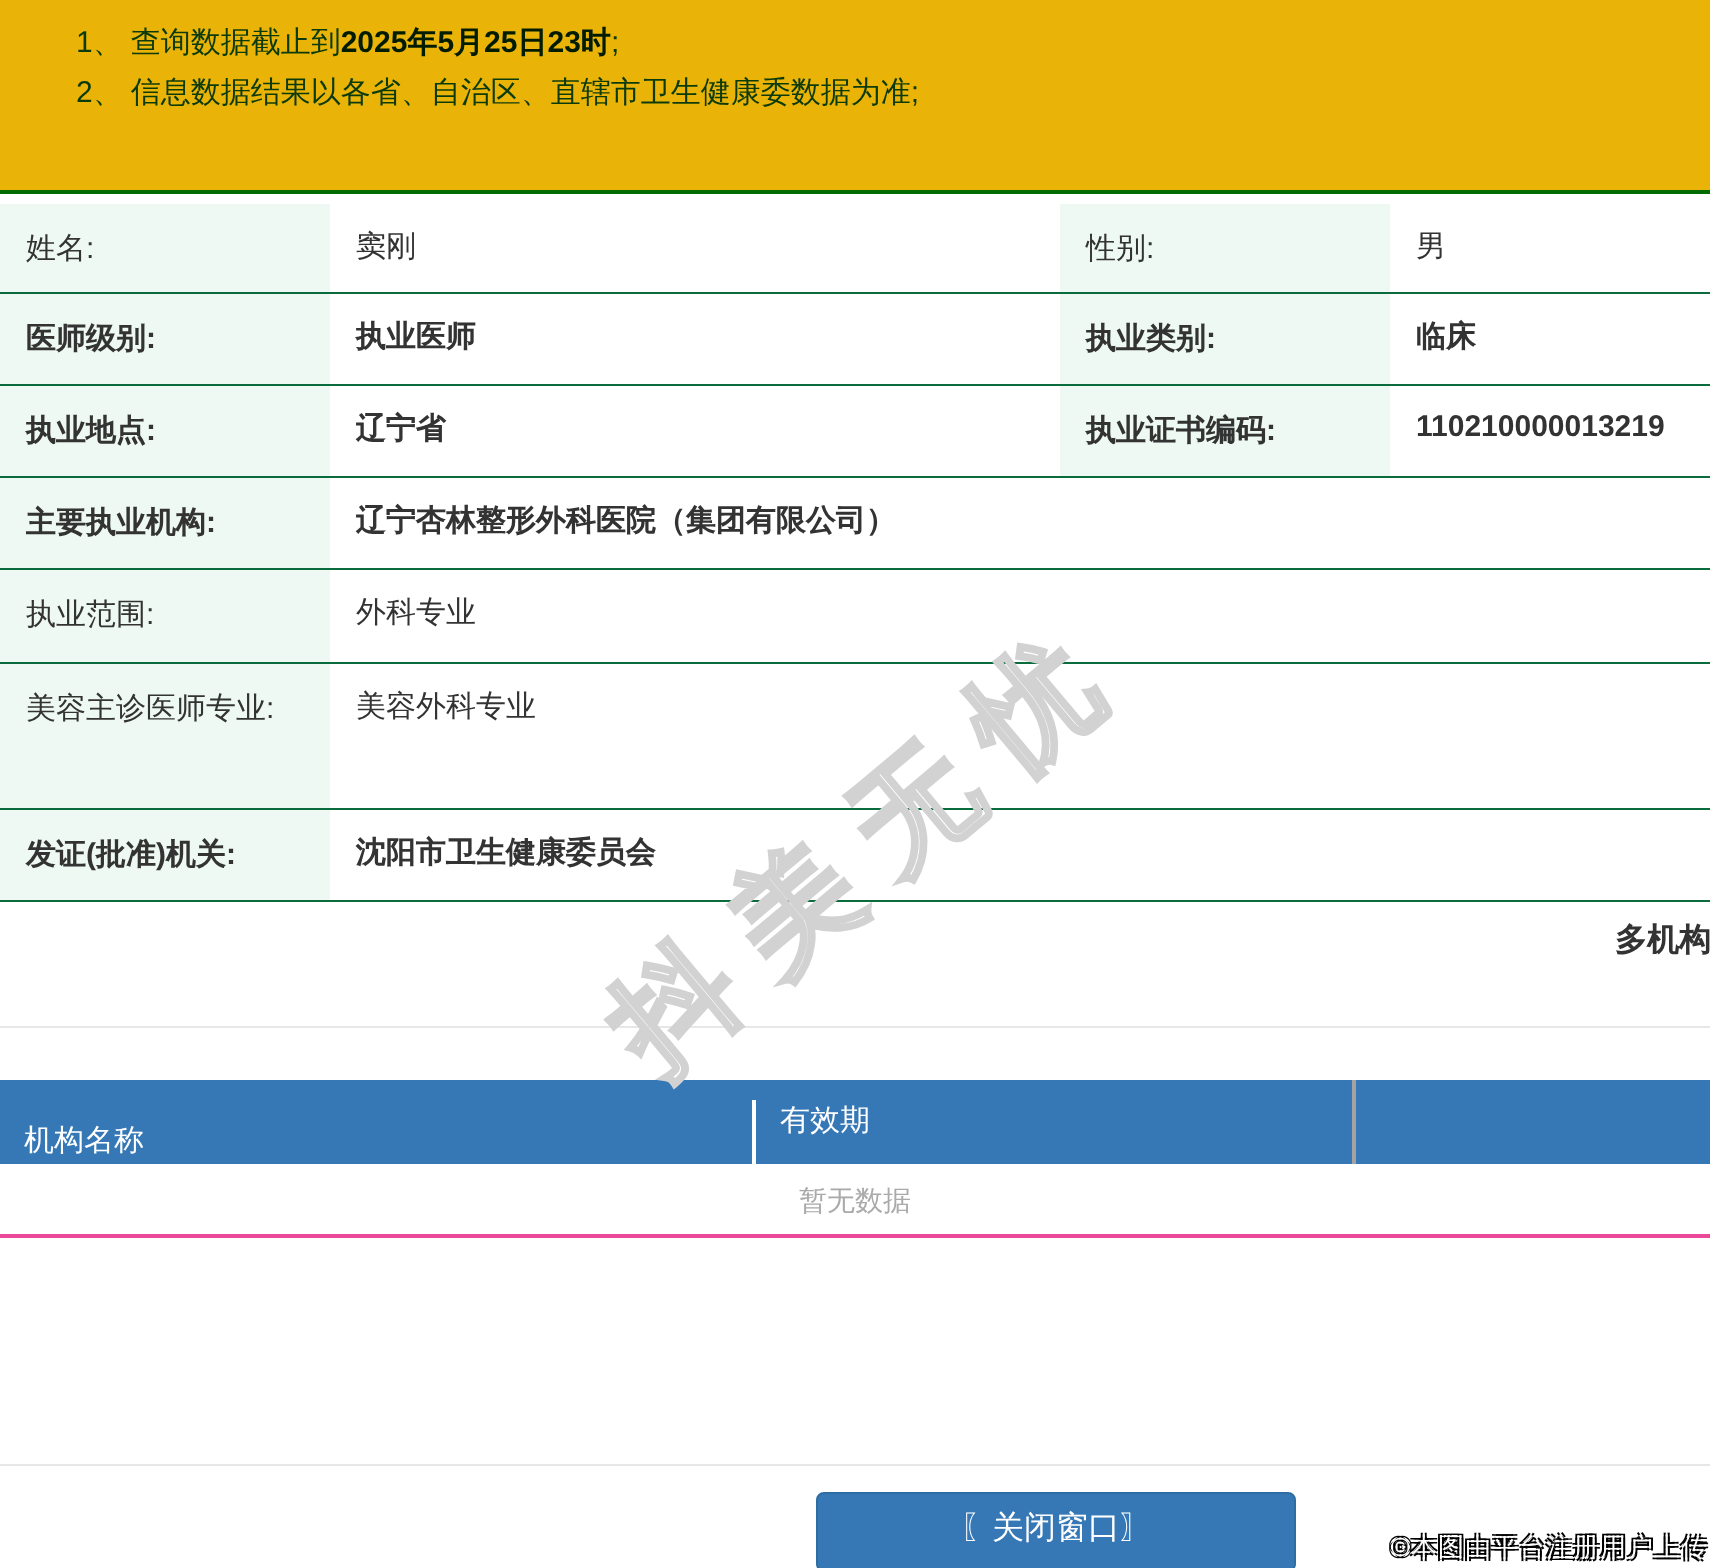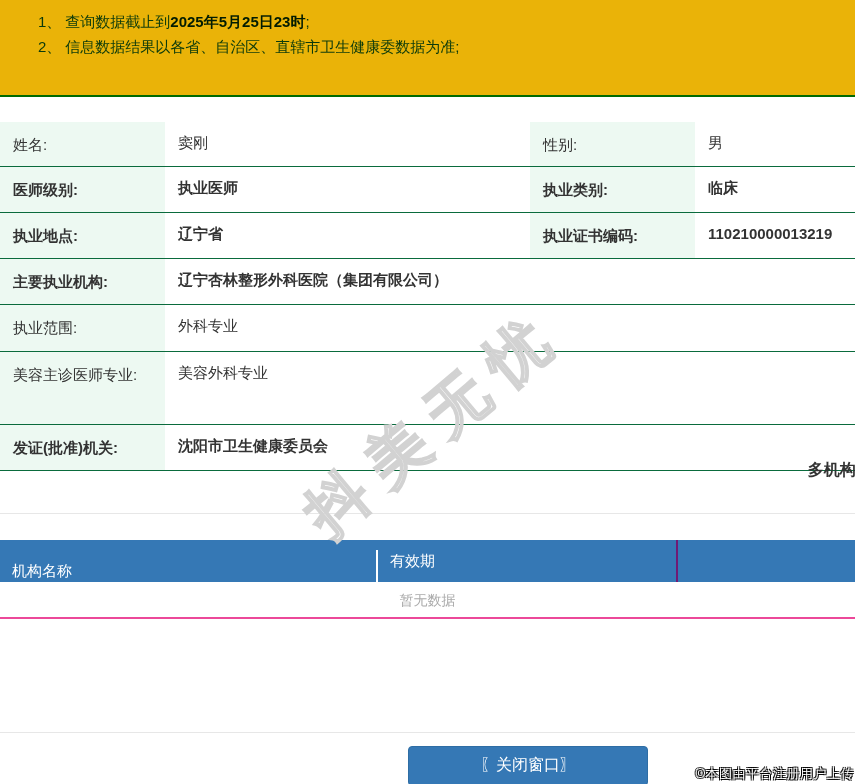--- a/index.html
+++ b/index.html
@@ -9,42 +9,42 @@
 
   
   .banner { position:absolute; top:0; left:0; width:855px; height:97px;
             background:#eab308; border-bottom:2px solid #016a01; padding:9px 10px 0 38px; }
   .notice-line { height:25px; line-height:25px; font-size:15px; color:#0b3a0b; white-space:nowrap; }
   .notice-num { display:inline-block; margin-right:4px; }
   .n-bold { font-weight:bold; color:#021c02; }
   .n-red  { color:#ad0000; }
 
   
-  table.profile { position:absolute; top:122px; left:0; width:855px;
+  table.profile { position:absolute; top:102px; left:0; width:855px;
                   border-collapse:collapse; table-layout:fixed; }
   table.profile td { border-bottom:1px solid #0a6b3d; font-size:15px; color:#333;
                      vertical-align:top; padding:12px 0 0 13px; overflow:hidden; }
   td.lbl { background:#edf9f2; padding-right:40px; line-height:22px; }
   td.val { padding-left:10px; }
   tr.h44 { height:44px; } tr.h46 { height:46px;font-weight:bold; } tr.h47 { height:47px; } tr.h73 { height:73px; }
 
   
   .section-title { position:absolute; top:460px; left:0; width:855px; text-align:right; }
   .section-title span { display:inline-block; transform:translateX(70px);
                         font-size:16px; font-weight:bold; color:#333; }
 
   .divider { position:absolute; left:0; width:855px; height:0; border-top:1px solid #e7e7e7; }
   .div-1 { top:513px; } .div-2 { top:732px; }
 
   
   .backup { position:absolute; top:540px; left:0; width:855px; }
   .backup-head { display:flex; height:42px; background:#3578b5; color:#fff; font-size:15px; }
   .backup-head .bh-cell { line-height:42px; padding-left:12px; }
   .bh-1 { width:378px; border-right:2px solid #fff;margin-top:10px; }
-  .bh-2 { width:300px; border-right:2px solid #701a75; }
+  .bh-2 { width:300px; border-right:2px solid #a3a3a3; }
   .bh-3 { width:175px; }
   .backup-empty { height:37px; line-height:37px; text-align:center; color:#aaa;
                   font-size:14px; border-bottom:2px solid #ec4899; }
 
   
   .close-btn { position:absolute; left:408px; top:746px; width:240px; height:40px;
                background:#3578b5; border:1px solid #2e6da4; border-radius:4px;
                color:#fff; font-size:16px; text-align:center; line-height:36px; cursor:pointer; }
   .copyright { position:absolute; right:1px; bottom:1px; font-size:13px; font-weight:normal;
                color:#fff; letter-spacing:0.5px;

